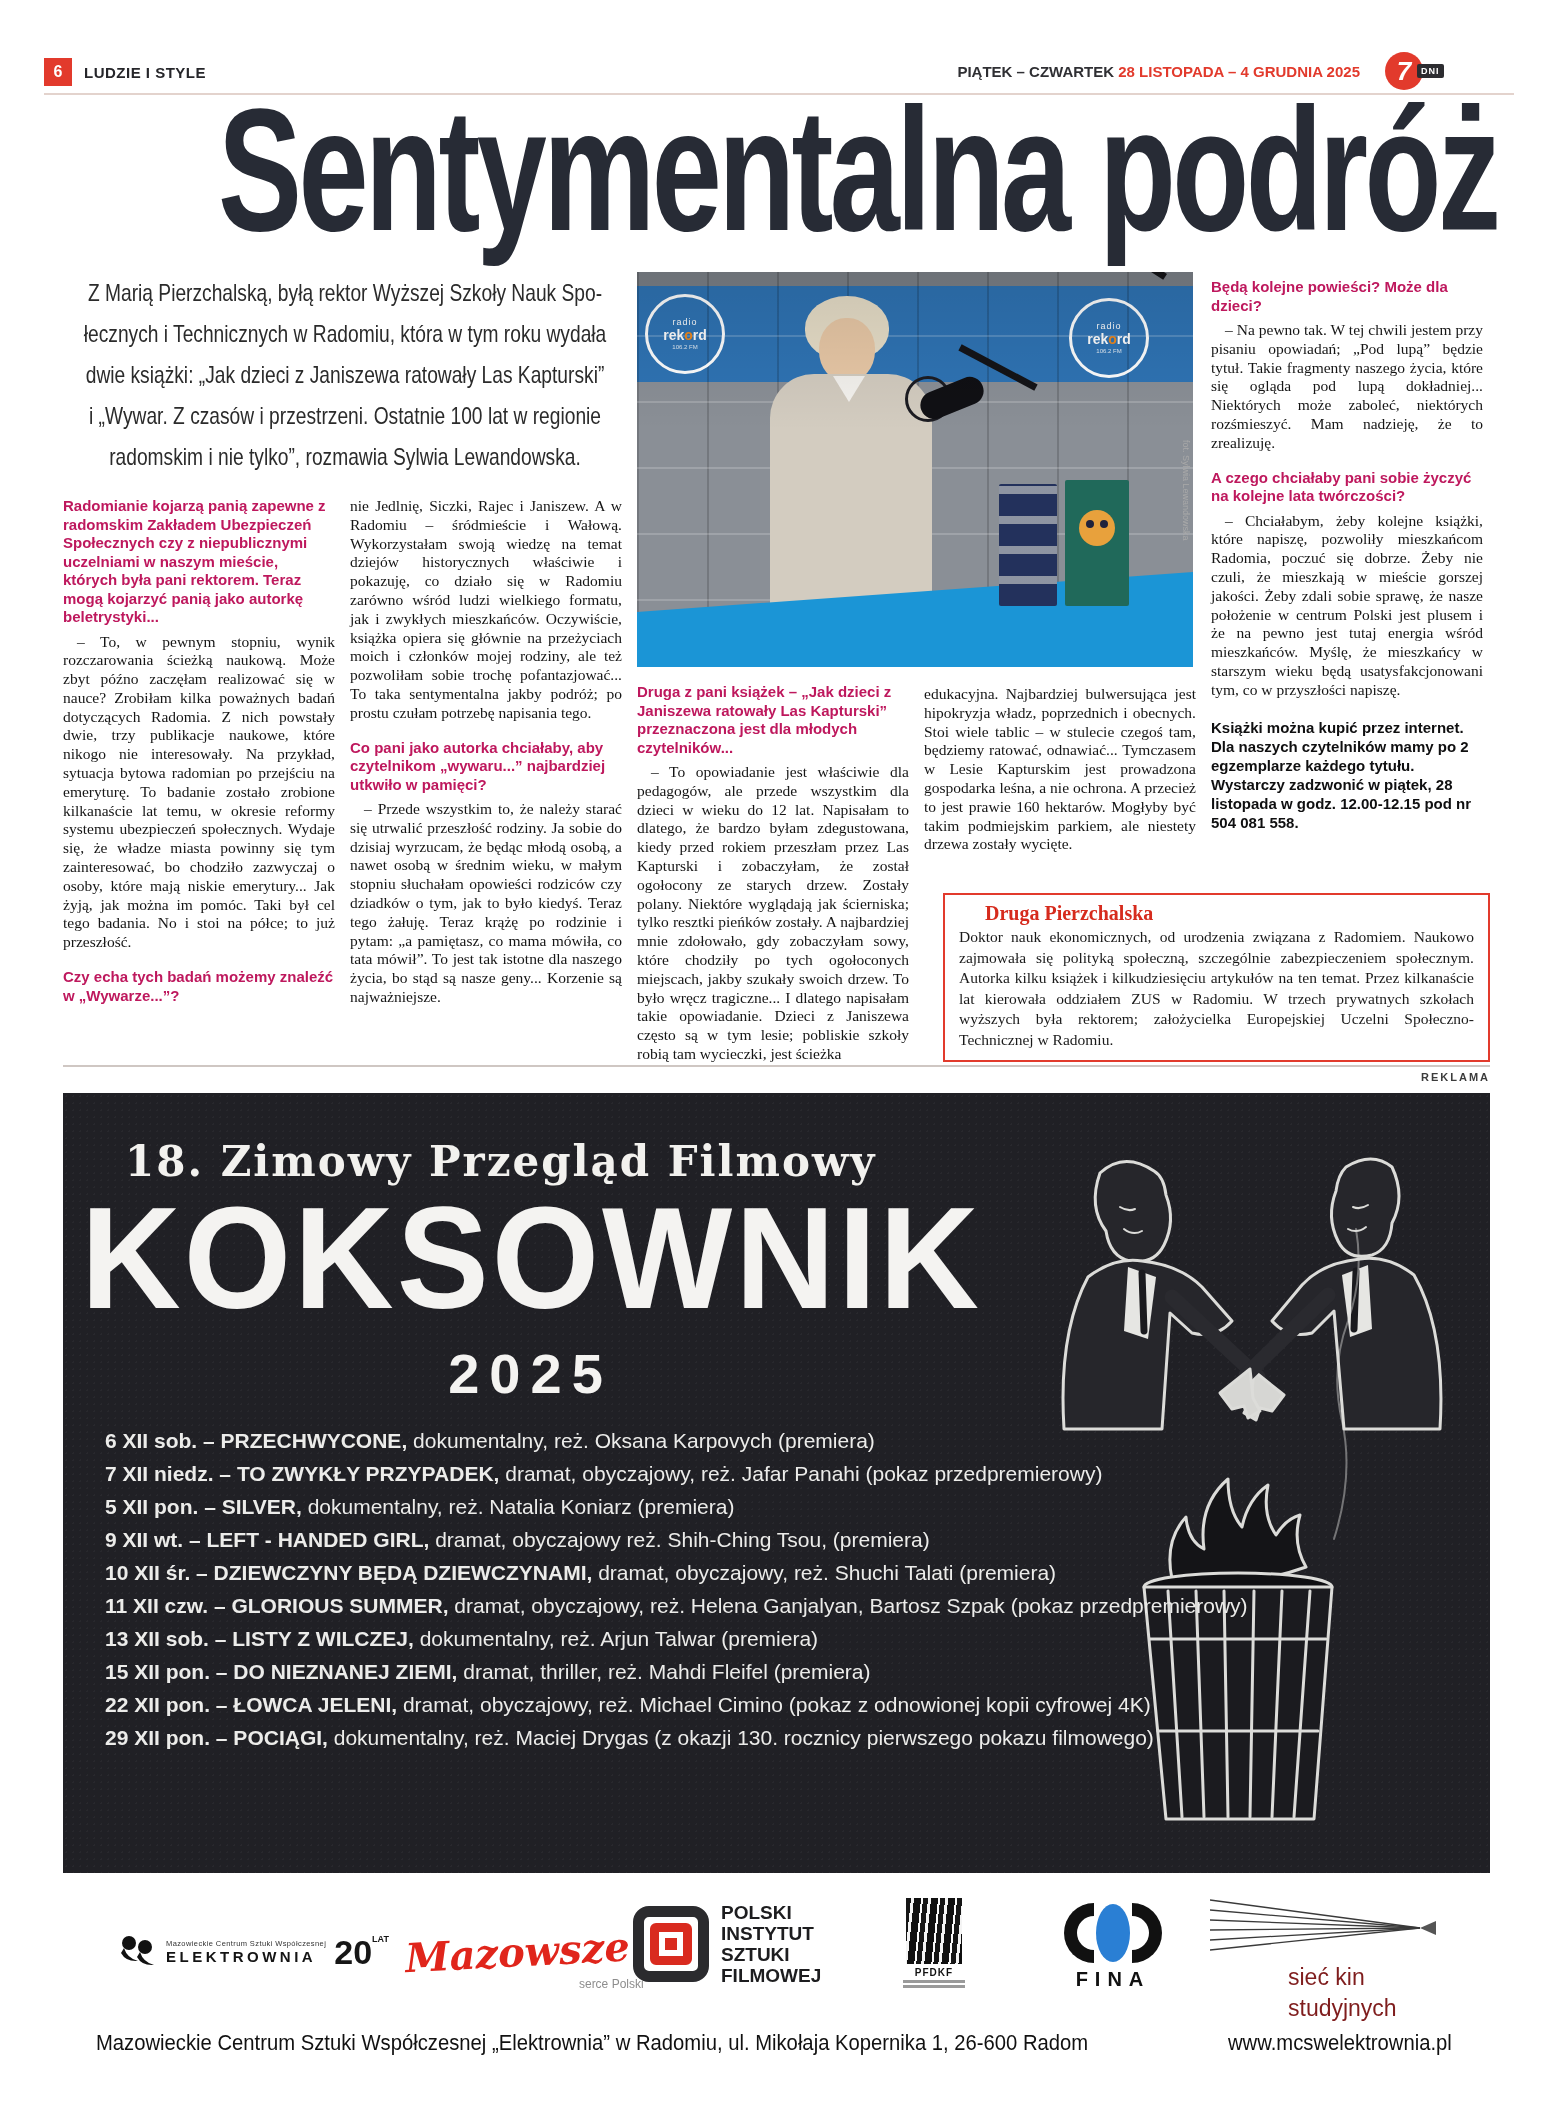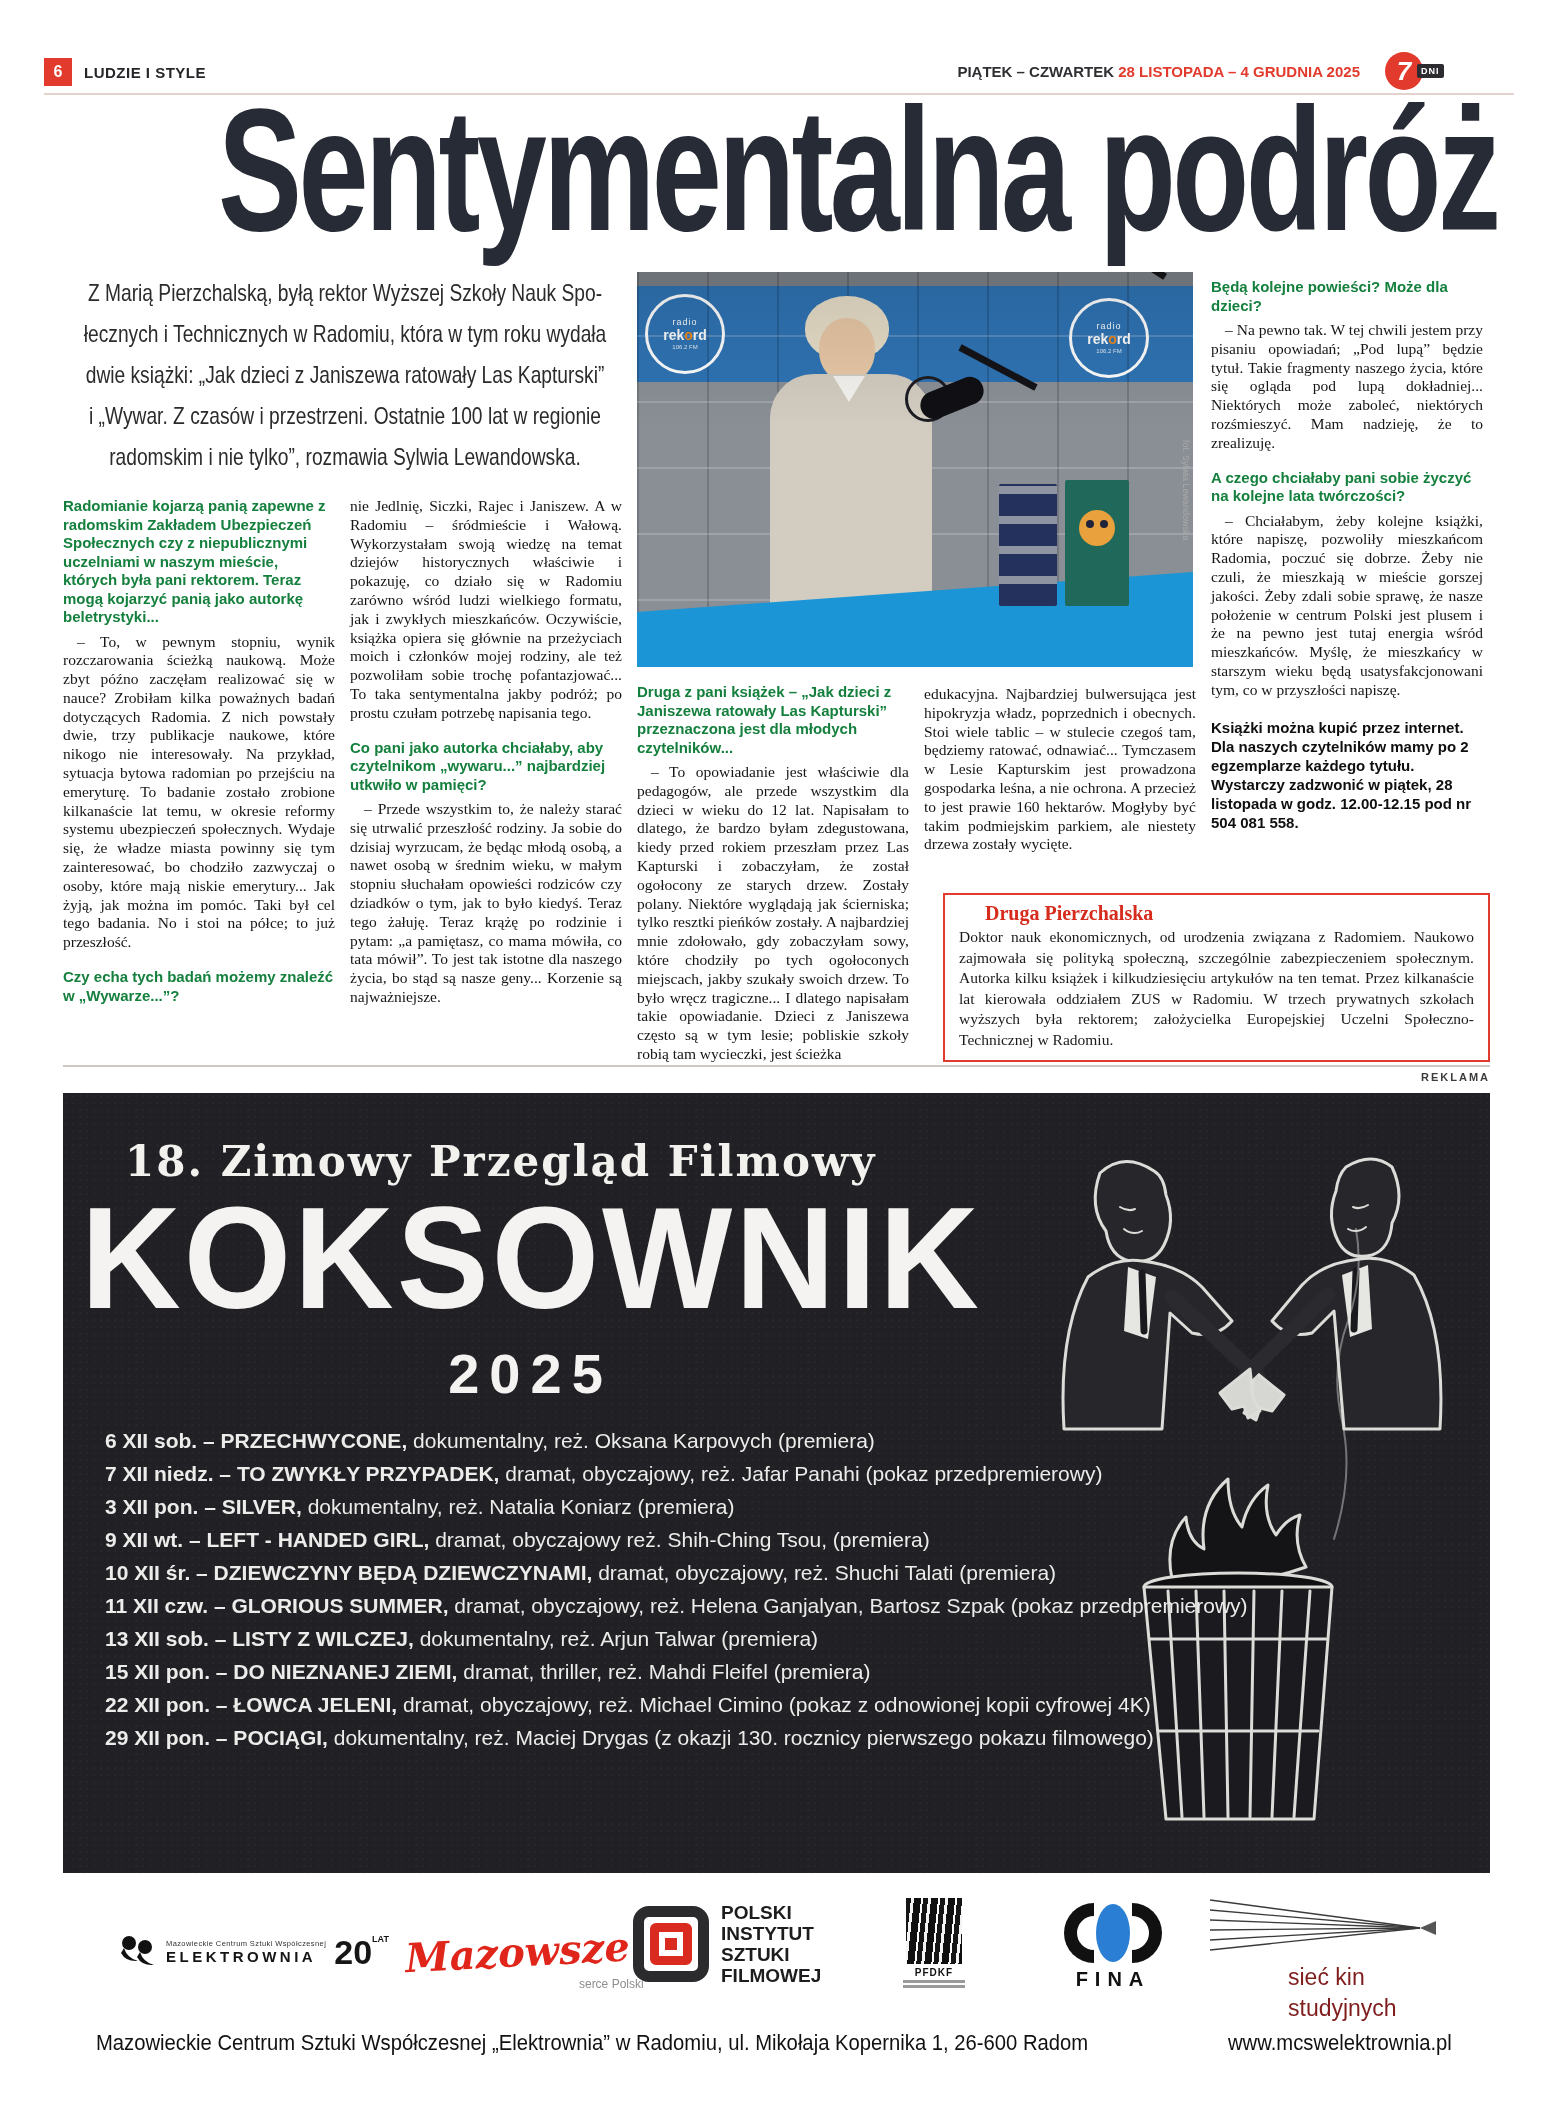--- a/index.html
+++ b/index.html
@@ -55,21 +55,21 @@
   .micring{position:absolute;left:268px;top:104px;width:40px;height:40px;border:3px solid #1c1c22;border-radius:50%;}
   .book1{position:absolute;left:362px;top:212px;width:58px;height:122px;background:#23315c;border-radius:2px;
          background-image:repeating-linear-gradient(0deg,transparent 0 22px,rgba(230,230,220,.55) 22px 30px);}
   .book2{position:absolute;left:428px;top:208px;width:64px;height:126px;background:#20695a;border-radius:2px;}
   .book2 .owl{position:absolute;left:14px;top:30px;width:36px;height:36px;background:#e8a13c;border-radius:50%;}
   .book2 .owl:after{content:"";position:absolute;left:7px;top:10px;width:8px;height:8px;background:#20233c;border-radius:50%;box-shadow:14px 0 0 #20233c;}
   .credit{position:absolute;right:2px;top:168px;writing-mode:vertical-rl;font-size:9px;color:#a9a9a9;}
 
   
   .col{position:absolute;width:272px;color:#151515;}
-  .q{font-weight:bold;font-size:15px;line-height:18.5px;margin:16px 0 6px;color:#15803d;}
+  .q{font-weight:bold;font-size:15px;line-height:18.5px;margin:16px 0 6px;color:#be185d;}
   .q.first{margin-top:0;}
   .a{font-family:"Liberation Serif",serif;font-size:15.5px;line-height:18.8px;
      text-align:justify;text-indent:14px;margin:0;}
   .a.ni{text-indent:0;}
   .promo{font-weight:bold;font-size:15px;line-height:19px;margin-top:18px;color:#0f0f10;}
 
   
   .bio{position:absolute;left:943px;top:893px;width:547px;min-height:160px;border:2px solid #e23a2c;
        box-sizing:border-box;padding:7px 14px 10px;background:#fff;}
   .bio .t{font-family:"Liberation Serif",serif;font-weight:bold;color:#d62b1d;font-size:20px;margin:0 0 2px 26px;}
@@ -261,21 +261,21 @@
           <path d="M128,478 L316,478 L298,710 L150,710 Z" fill="#1b1b1f"></path>
           <path d="M152,482 L166,708 M180,482 L188,708 M208,482 L212,708 M238,482 L234,708 M266,482 L256,708 M294,482 L278,708"></path>
           <path d="M134,530 L310,530 M142,622 L302,622"></path>
         </g>
       </g>
     </svg>
 
     <div class="films">
       <div class="film"><b>6 XII sob. – PRZECHWYCONE,</b><span> dokumentalny, reż. Oksana Karpovych (premiera)</span></div>
       <div class="film"><b>7 XII niedz. – TO ZWYKŁY PRZYPADEK,</b><span> dramat, obyczajowy, reż. Jafar Panahi (pokaz przedpremierowy)</span></div>
-      <div class="film"><b>3 XII pon. – SILVER,</b><span> dokumentalny, reż. Natalia Koniarz (premiera)</span></div>
+      <div class="film"><b>5 XII pon. – SILVER,</b><span> dokumentalny, reż. Natalia Koniarz (premiera)</span></div>
       <div class="film"><b>9 XII wt. – LEFT - HANDED GIRL,</b><span> dramat, obyczajowy reż. Shih-Ching Tsou, (premiera)</span></div>
       <div class="film"><b>10 XII śr. – DZIEWCZYNY BĘDĄ DZIEWCZYNAMI,</b><span> dramat, obyczajowy, reż. Shuchi Talati (premiera)</span></div>
       <div class="film"><b>11 XII czw. – GLORIOUS SUMMER,</b><span> dramat, obyczajowy, reż. Helena Ganjalyan, Bartosz Szpak (pokaz przedpremierowy)</span></div>
       <div class="film"><b>13 XII sob. – LISTY Z WILCZEJ,</b><span> dokumentalny, reż. Arjun Talwar (premiera)</span></div>
       <div class="film"><b>15 XII pon. – DO NIEZNANEJ ZIEMI,</b><span> dramat, thriller, reż. Mahdi Fleifel (premiera)</span></div>
       <div class="film"><b>22 XII pon. – ŁOWCA JELENI,</b><span> dramat, obyczajowy, reż. Michael Cimino (pokaz z odnowionej kopii cyfrowej 4K)</span></div>
       <div class="film"><b>29 XII pon. – POCIĄGI,</b><span> dokumentalny, reż. Maciej Drygas (z okazji 130. rocznicy pierwszego pokazu filmowego)</span></div>
     </div>
   </div>
 

